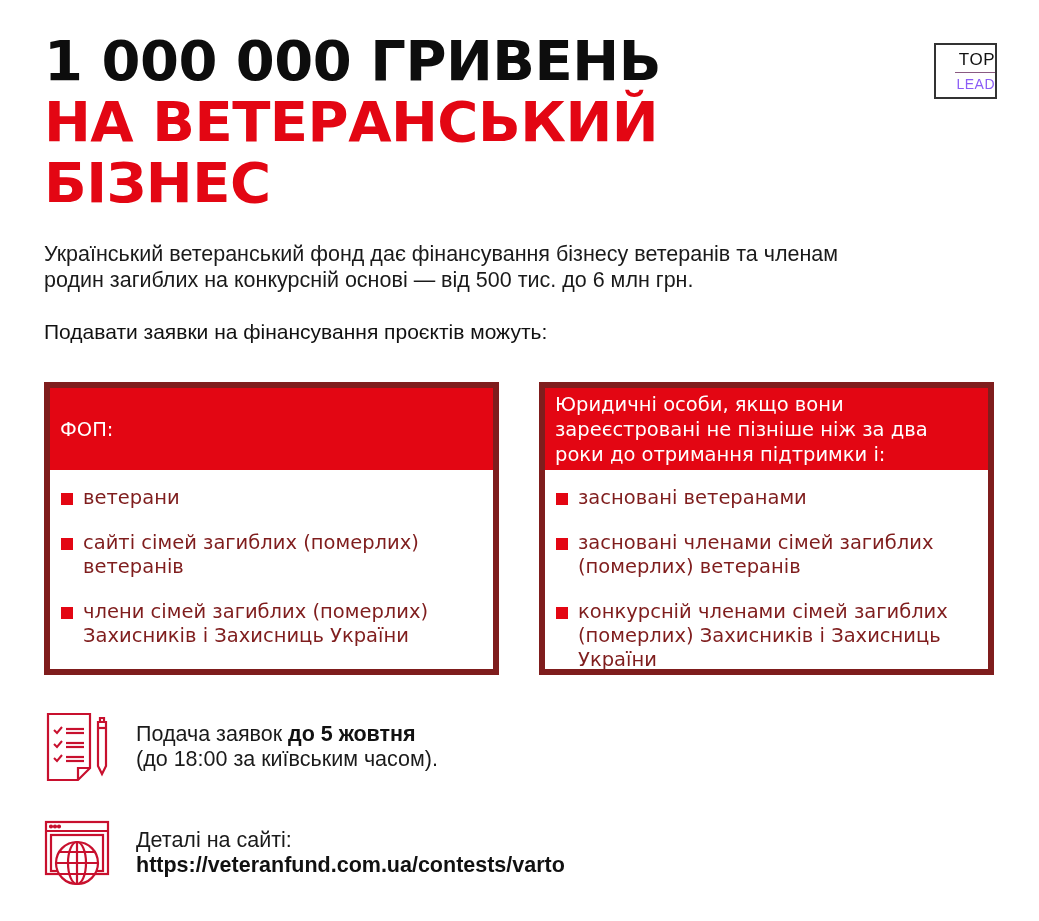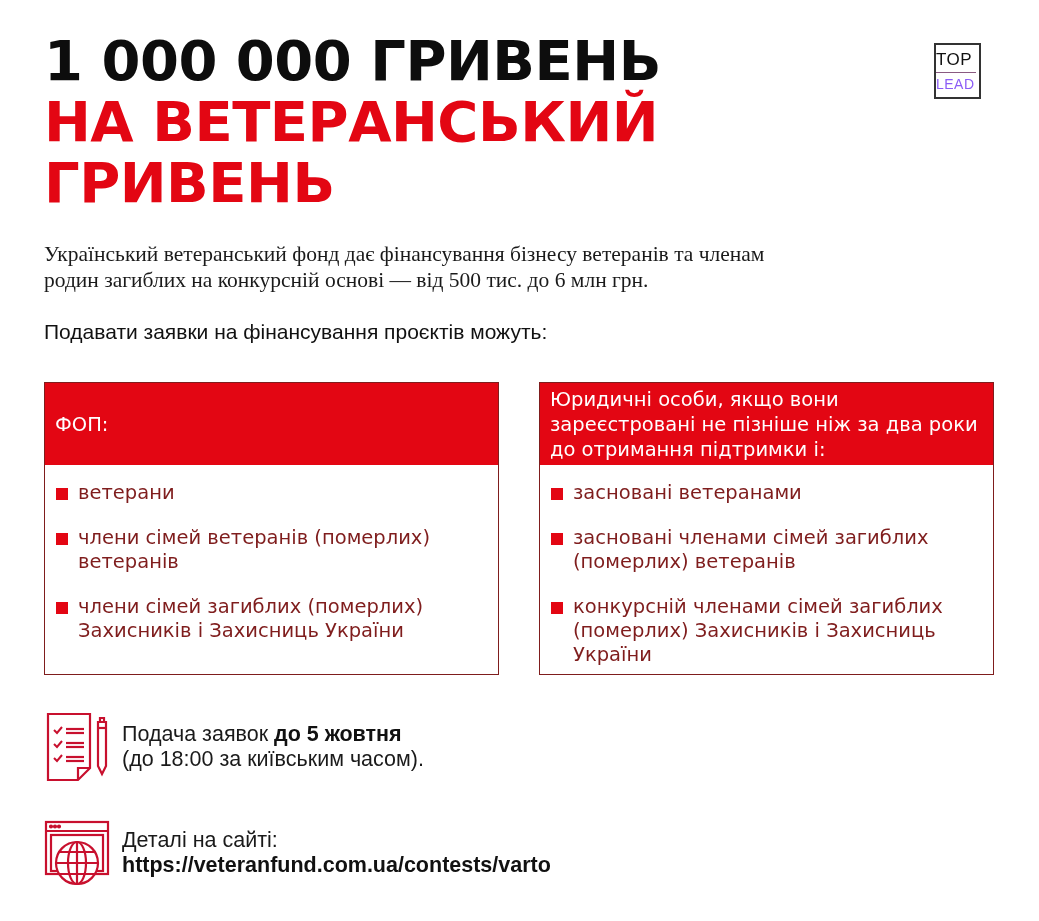--- a/index.html
+++ b/index.html
@@ -18,46 +18,46 @@
       font-size: 56px;
       line-height: 61px;
       letter-spacing: -0.5px;
       margin: 0;
     }
     .title .l1 { color: #0d0d0d; display: block; white-space: nowrap; }
     .title .l2, .title .l3 { color: #e30613; display: block; white-space: nowrap; }
 
     .logo {
       position: absolute; left: 934px; top: 43px;
-      width: 47px; height: 56px;
+      width: 63px; height: 56px;
       border: 2px solid #333;
       box-sizing: border-box;
-      display: flex; flex-direction: column; align-items: flex-start; justify-content: center;
+      display: flex; flex-direction: column; align-items: flex-end; justify-content: center;
       font-family: "Liberation Sans", sans-serif;
     }
     .logo .top { font-size: 17px; font-weight: 500; color: #111; line-height: 18px; letter-spacing: 0.5px; }
     .logo .sep { width: 40px; height: 1px; background: #8a5a80; margin: 3px 0 4px 0; }
     .logo .lead { font-size: 14px; color: #8b5cf6; line-height: 14px; letter-spacing: 0.5px; }
 
     .intro {
       position: absolute; left: 44px; top: 241px; width: 970px;
-      font-family: Liberation Serif, serif;
+      font-family: Liberation Sans, sans-serif;
       font-size: 21.5px; line-height: 26px; color: #1a1a1a;
       margin: 0;
     }
     .subhead {
       position: absolute; left: 44px; top: 320px;
       font-family: "Liberation Sans", sans-serif;
       font-weight: 400; font-size: 21px; color: #111;
       margin: 0;
     }
 
     .box {
       position: absolute; top: 382px; width: 455px; height: 293px;
-      border: 1px solid #7f1d1d;
+      border: 6px solid #7f1d1d;
       box-sizing: border-box;
       background: #fff;
     }
     .box.left { left: 44px; }
     .box.right { left: 539px; }
     .box-head {
       background: #e30613;
       height: 82px;
       box-sizing: border-box;
       padding: 0 10px;
@@ -79,55 +79,55 @@
       position: absolute; left: 1px; top: 7px;
       width: 12px; height: 12px; background: #e30613;
     }
 
     .info-row {
       position: absolute; left: 44px;
       display: flex; align-items: center;
     }
     .info-row .icon { width: 66px; height: 70px; flex: none; }
     .info-row .text {
-      margin-left: 12px;
+      margin-left: 26px;
       font-family: "Liberation Sans", sans-serif;
       font-size: 21.5px; line-height: 25px; color: #1a1a1a;
     }
     .info-row .text b { font-weight: 700; color: #111; }
     .row-deadline { top: 712px; }
     .row-site { top: 818px; }
   </style>
 </head>
 <body>
 
 <h1 class="title">
   <span class="l1">1 000 000 ГРИВЕНЬ</span>
   <span class="l2">НА ВЕТЕРАНСЬКИЙ</span>
-  <span class="l3">ГРИВЕНЬ</span>
+  <span class="l3">БІЗНЕС</span>
 </h1>
 
 <div class="logo">
   <span class="top">TOP</span>
   <span class="sep"></span>
   <span class="lead">LEAD</span>
 </div>
 
 <p class="intro">
   <span>Український ветеранський фонд дає фінансування бізнесу ветеранів та членам</span><br>
   <span>родин загиблих на конкурсній основі — від 500 тис. до 6 млн грн.</span>
 </p>
 
 <p class="subhead">Подавати заявки на фінансування проєктів можуть:</p>
 
 <div class="box left">
   <div class="box-head">ФОП:</div>
   <ul class="box-list">
     <li><span class="bullet"></span><span>ветерани</span></li>
-    <li><span class="bullet"></span><span>члени сімей ветеранів (померлих) ветеранів</span></li>
+    <li><span class="bullet"></span><span>сайті сімей загиблих (померлих) ветеранів</span></li>
     <li><span class="bullet"></span><span>члени сімей загиблих (померлих) Захисників і Захисниць України</span></li>
   </ul>
 </div>
 
 <div class="box right">
   <div class="box-head">Юридичні особи, якщо вони зареєстровані не пізніше ніж за два роки до отримання підтримки і:</div>
   <ul class="box-list">
     <li><span class="bullet"></span><span>засновані ветеранами</span></li>
     <li><span class="bullet"></span><span>засновані членами сімей загиблих (померлих) ветеранів</span></li>
     <li><span class="bullet"></span><span>конкурсній членами сімей загиблих (померлих) Захисників і Захисниць України</span></li>

